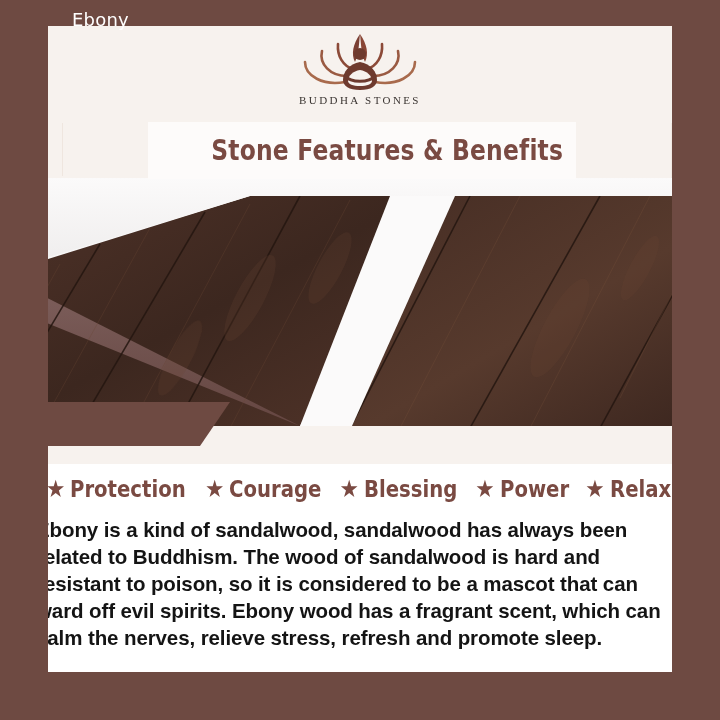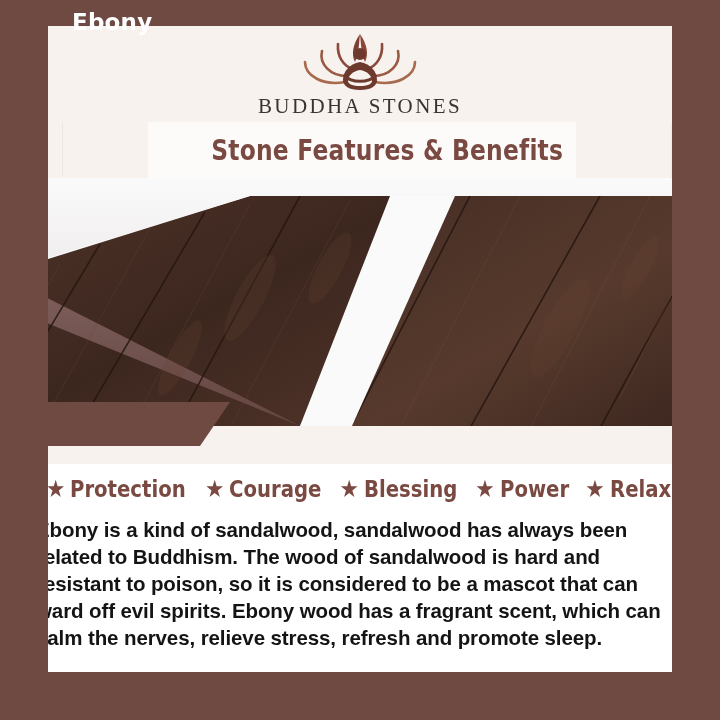--- a/index.html
+++ b/index.html
@@ -23,41 +23,41 @@
   .hairline-h{position:absolute;left:62px;top:56px;width:600px;height:1px;background:#efe6df;z-index:6;}
   .hairline-h2{position:absolute;left:68px;top:50px;width:594px;height:1px;background:#f1e9e3;z-index:6;}
   .hairline-v2{position:absolute;right:48px;top:50px;width:1px;height:130px;background:#f1e9e3;z-index:6;}
 
   
   .header{position:absolute;left:0;top:26px;width:720px;height:97px;background:#f7f2ee;z-index:8;
           display:flex;flex-direction:column;align-items:center;justify-content:flex-start;}
   .logo-mark{width:170px;height:72px;margin-top:-2px;}
   .wordmark{
     font-family:"Liberation Serif","DejaVu Serif",serif;
-    font-size:21px;letter-spacing:2.4px;color:#3a3431;margin-top:-2px;font-weight:400;
+    font-size:11px;letter-spacing:2.4px;color:#3a3431;margin-top:-2px;font-weight:400;
   }
 
   
   .title-panel{position:absolute;left:148px;top:122px;width:428px;height:57px;background:#fdfbfa;z-index:12;
                display:flex;align-items:center;justify-content:flex-end;}
   .title-text{
     font-family:"DejaVu Sans Condensed","Liberation Sans",sans-serif;
     font-weight:bold;font-size:28px;color:#7a4a42;letter-spacing:.2px;white-space:nowrap;
     transform:scaleX(.93);transform-origin:center;
   }
 
   
   .photo{position:absolute;left:0;top:178px;width:720px;height:248px;overflow:hidden;background:#f4f2f1;z-index:10;}
   .photo svg{display:block;width:720px;height:248px;}
 
   
   .ebony-bar{position:absolute;left:0;top:402px;width:230px;height:44px;z-index:22;}
   .ebony-bar .bg{position:absolute;inset:0;background:#6e4a42;
      clip-path:polygon(0 0, 230px 0, 200px 44px, 0 44px);}
-  .ebony-label{position:absolute;left:72px;top:9px;font-size:23px;font-weight:bold;color:#ffffff;
+  .ebony-label{position:absolute;left:72px;top:9px;font-size:18px;font-weight:normal;color:#ffffff;
      letter-spacing:.2px;z-index:23;font-family:"DejaVu Sans","Liberation Sans",sans-serif;}
 
   
   .cream-strip{position:absolute;left:0;top:446px;width:720px;height:18px;background:#f7f2ee;z-index:15;}
   .content{position:absolute;left:0;top:464px;width:720px;height:256px;background:#ffffff;z-index:15;}
 
   .features{display:flex;align-items:center;justify-content:center;gap:0;
             padding-top:12px;white-space:nowrap;}
   .feat{display:inline-flex;align-items:center;color:#7a4a42;font-weight:bold;font-size:23px;
         font-family:"DejaVu Sans Condensed","Liberation Sans",sans-serif;}

